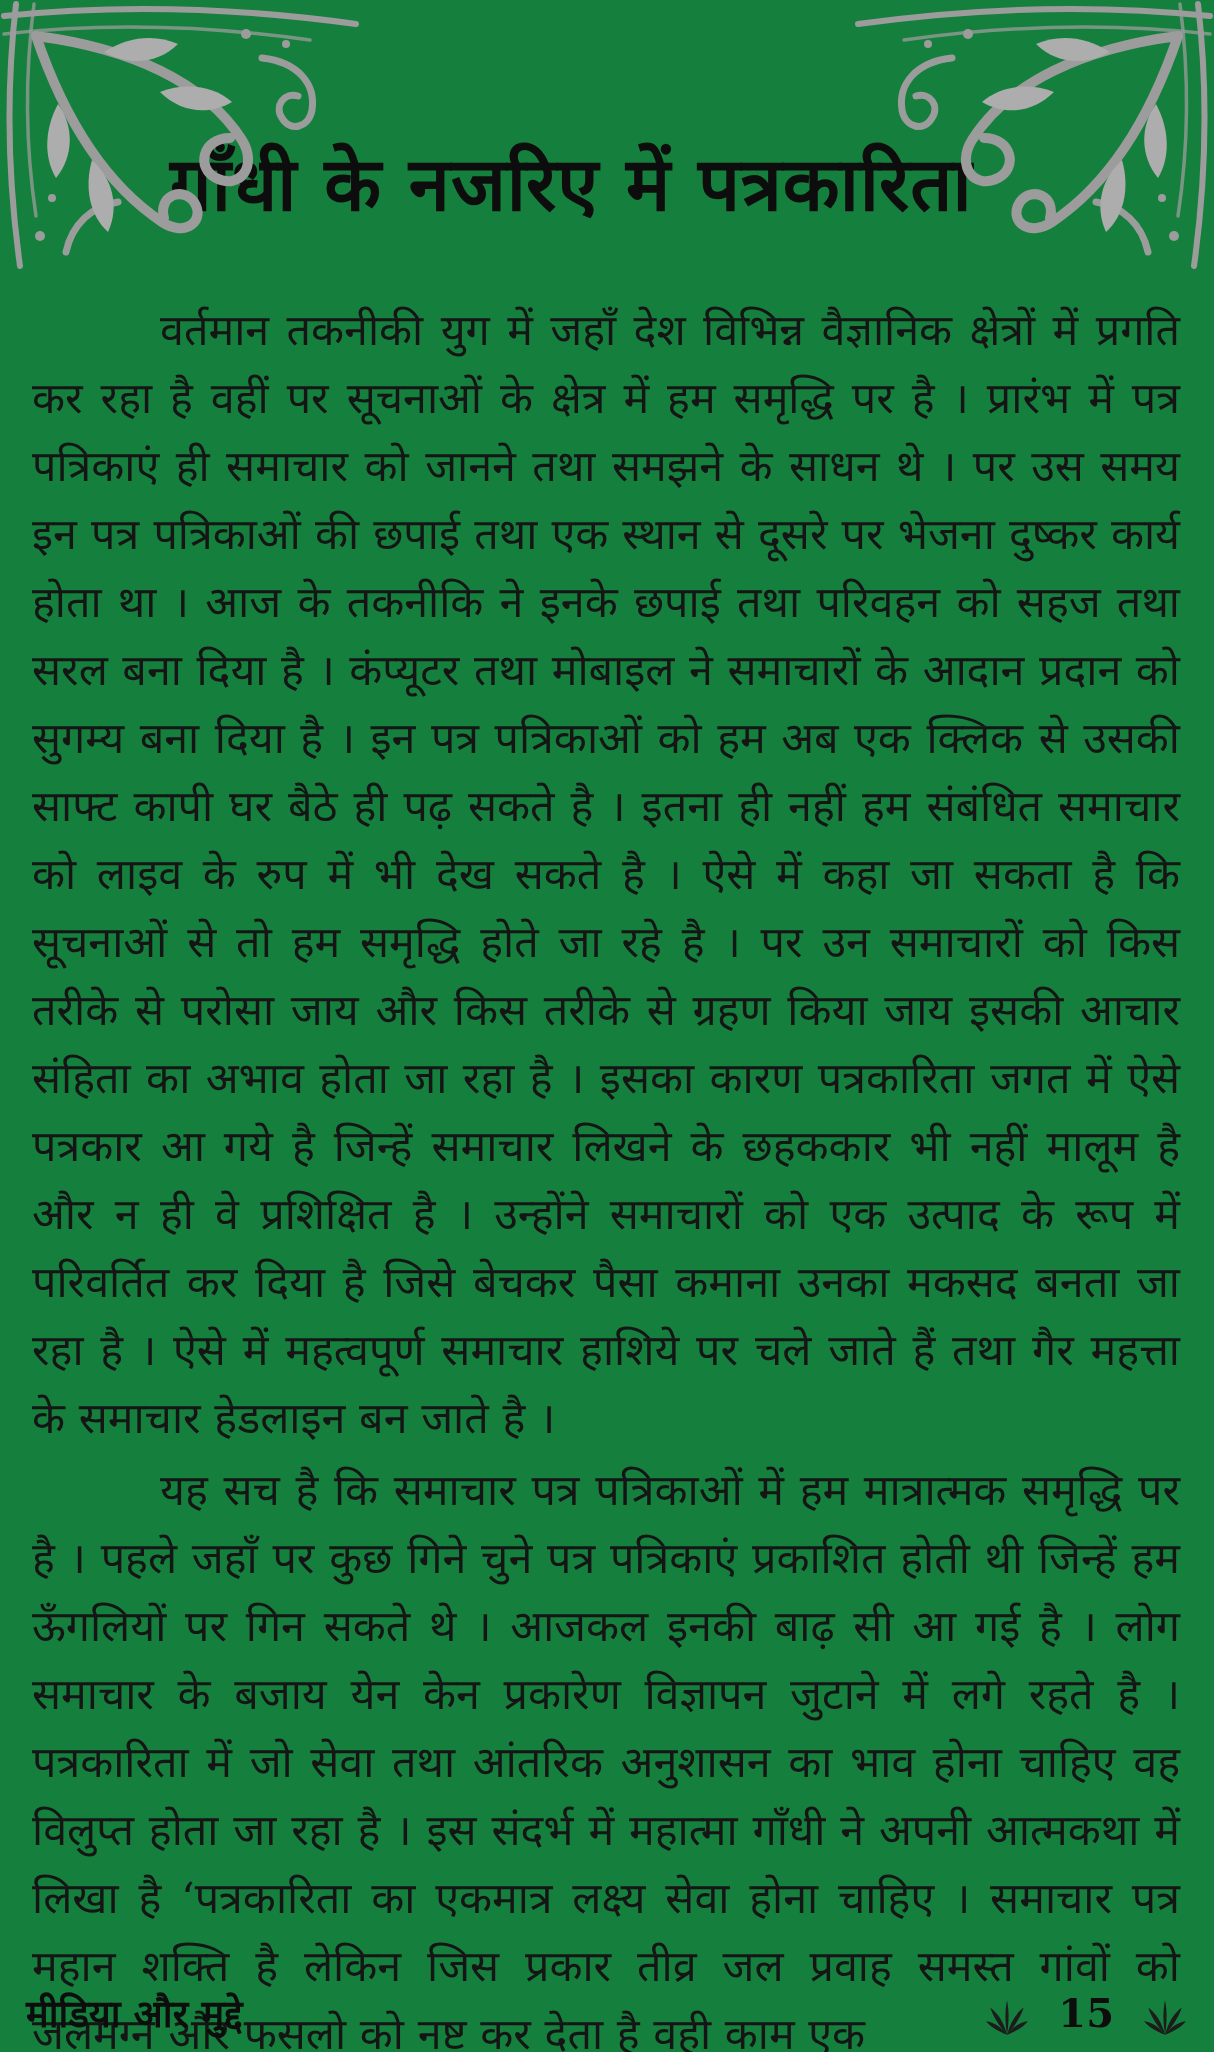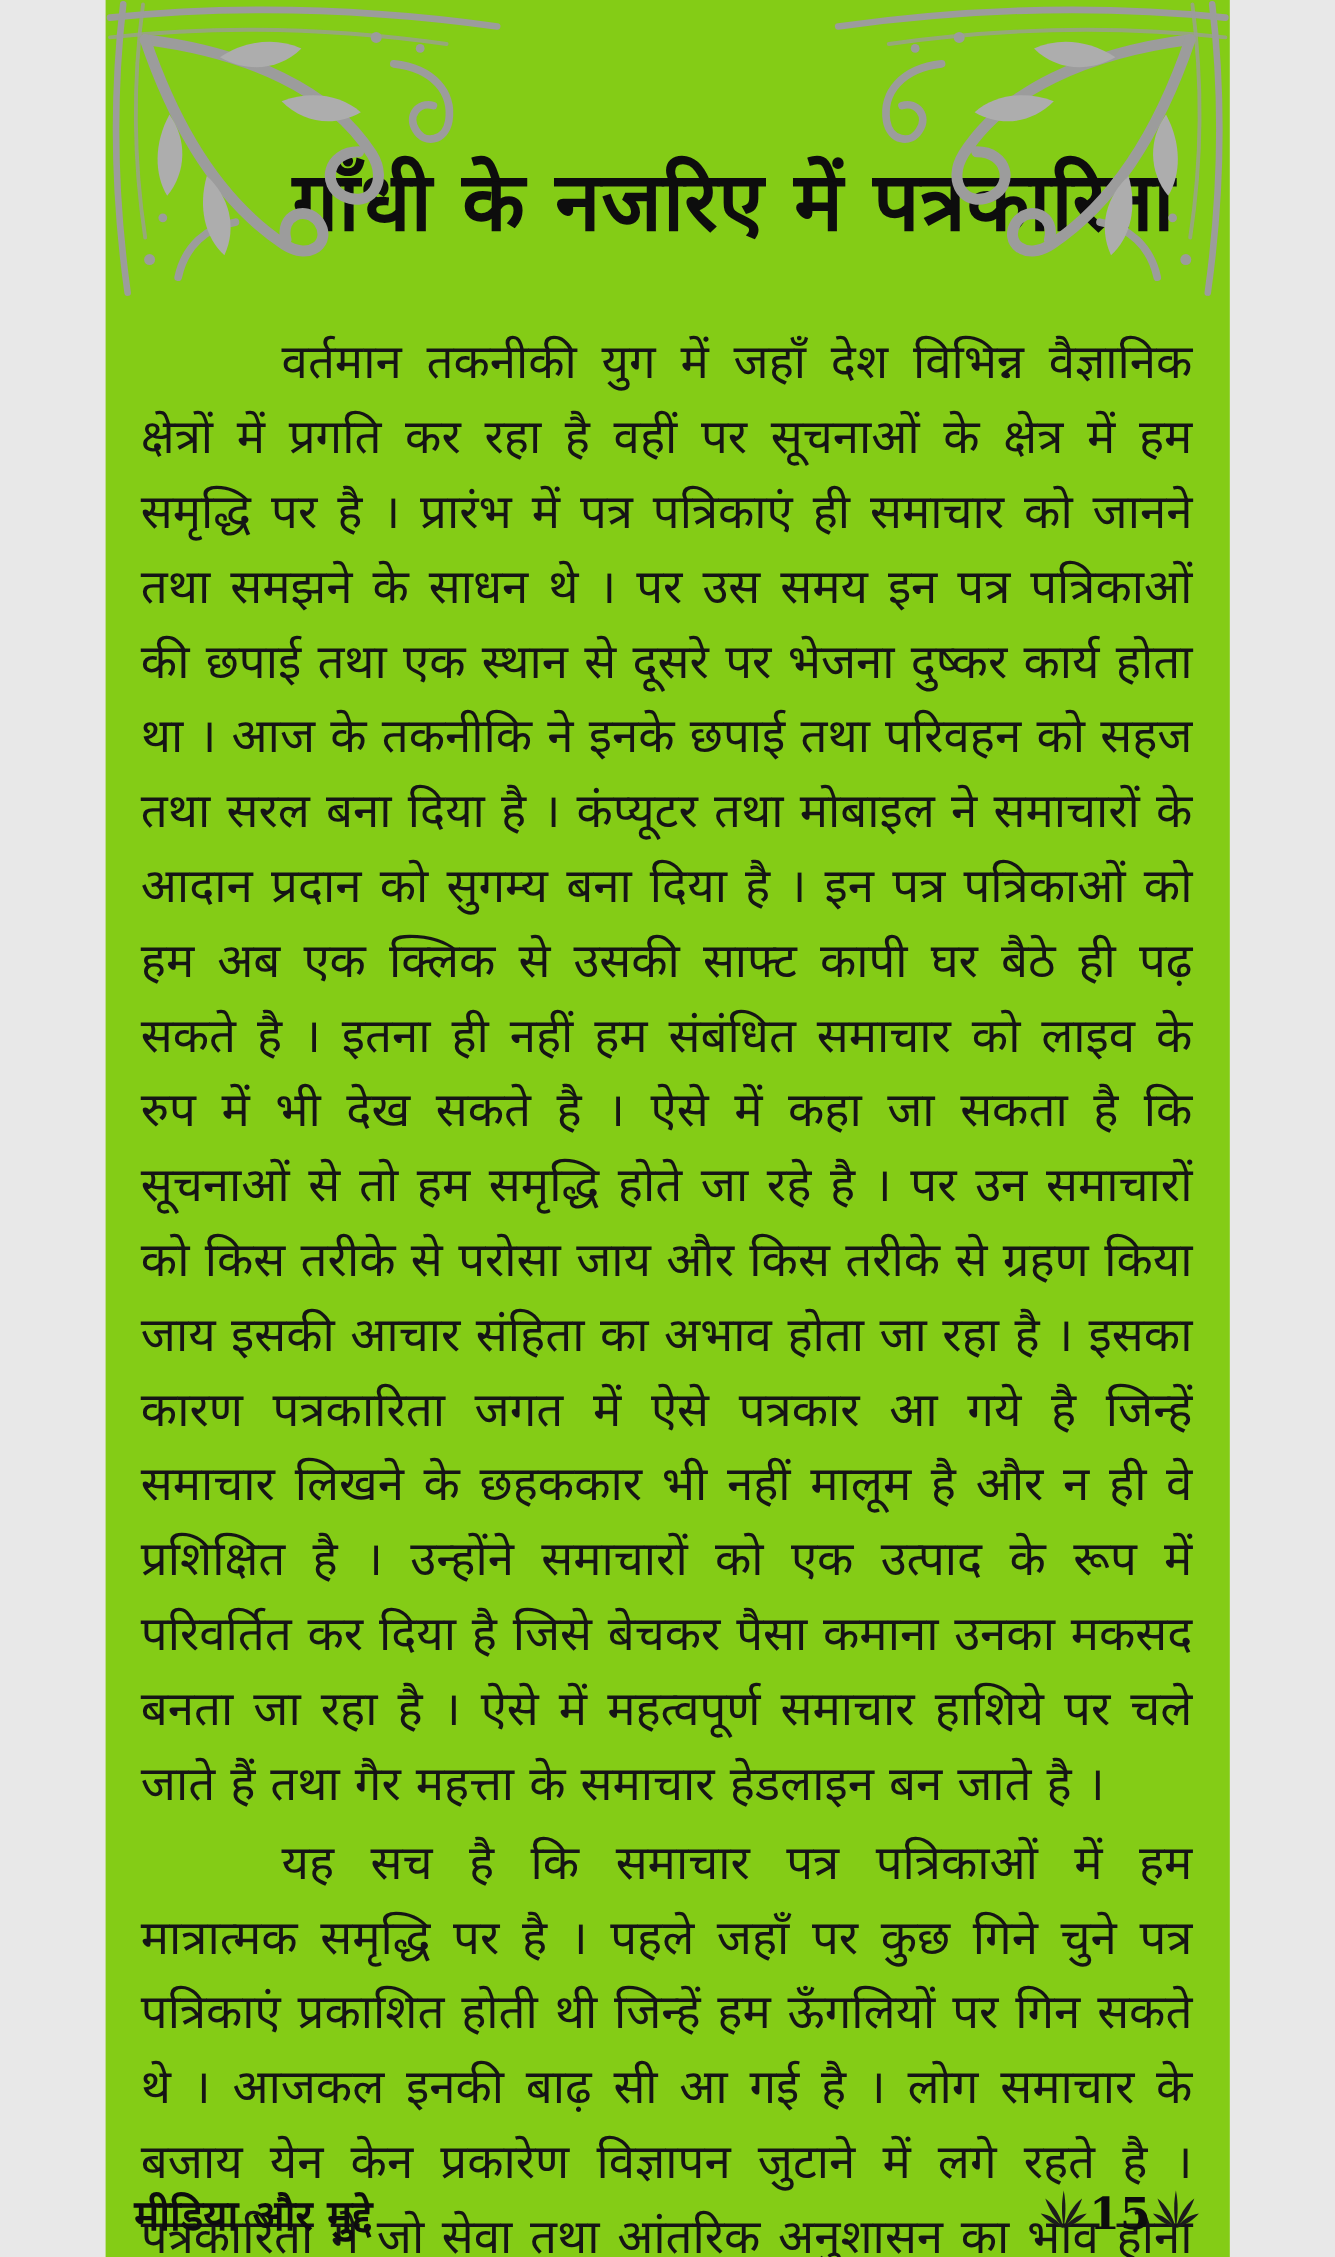--- a/index.html
+++ b/index.html
@@ -2,24 +2,24 @@
 <html><head>
 <meta charset="utf-8">
 <style>
   html, body {
     margin: 0;
     padding: 0;
     background: #e8e8e8;
   }
   .page {
     position: relative;
-    width: 1022px;
+    width: 1214px;
     height: 2052px;
     margin: 0 auto;
-    background: #84cc16;
+    background: #15803d;
     overflow: hidden;
     font-family: "DejaVu Serif", "Liberation Serif", serif;
     color: #121212;
   }
   .corner {
     position: absolute;
     top: 0;
     width: 360px;
     height: 270px;
     pointer-events: none;
@@ -55,21 +55,22 @@
     display: flex;
     align-items: center;
     justify-content: space-between;
     padding: 0 26px;
     font-size: 38px;
     font-weight: 700;
     color: #0d0d0d;
   }
   .footer-center {
     display: flex;
-    align-items: flex-start;
+    align-items: flex-end;
+    gap: 28px;
   }
   .page-number {
     font-size: 40px;
     font-weight: 700;
   }
   .leaf-ornament {
     width: 46px;
     height: 38px;
     display: inline-block;
   }

